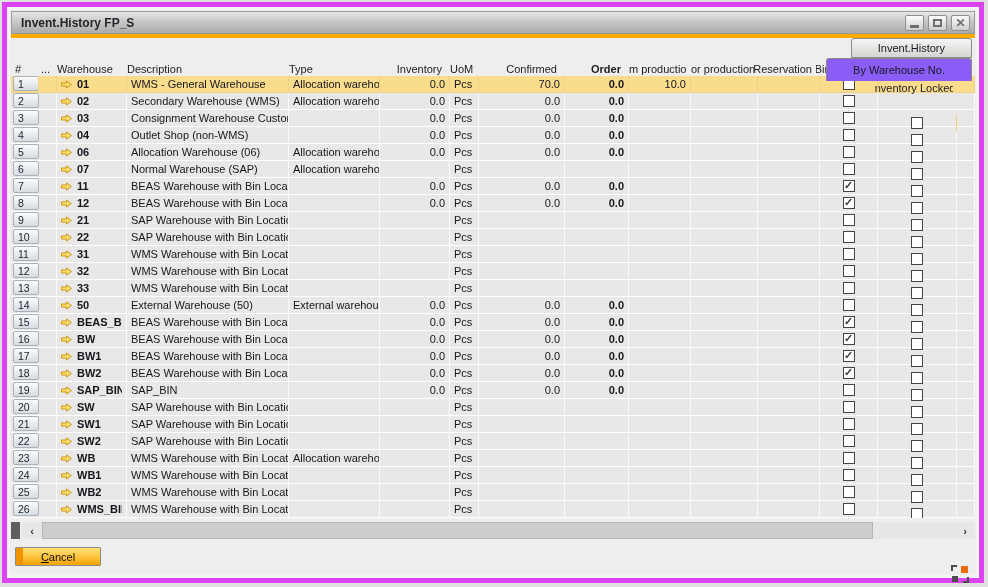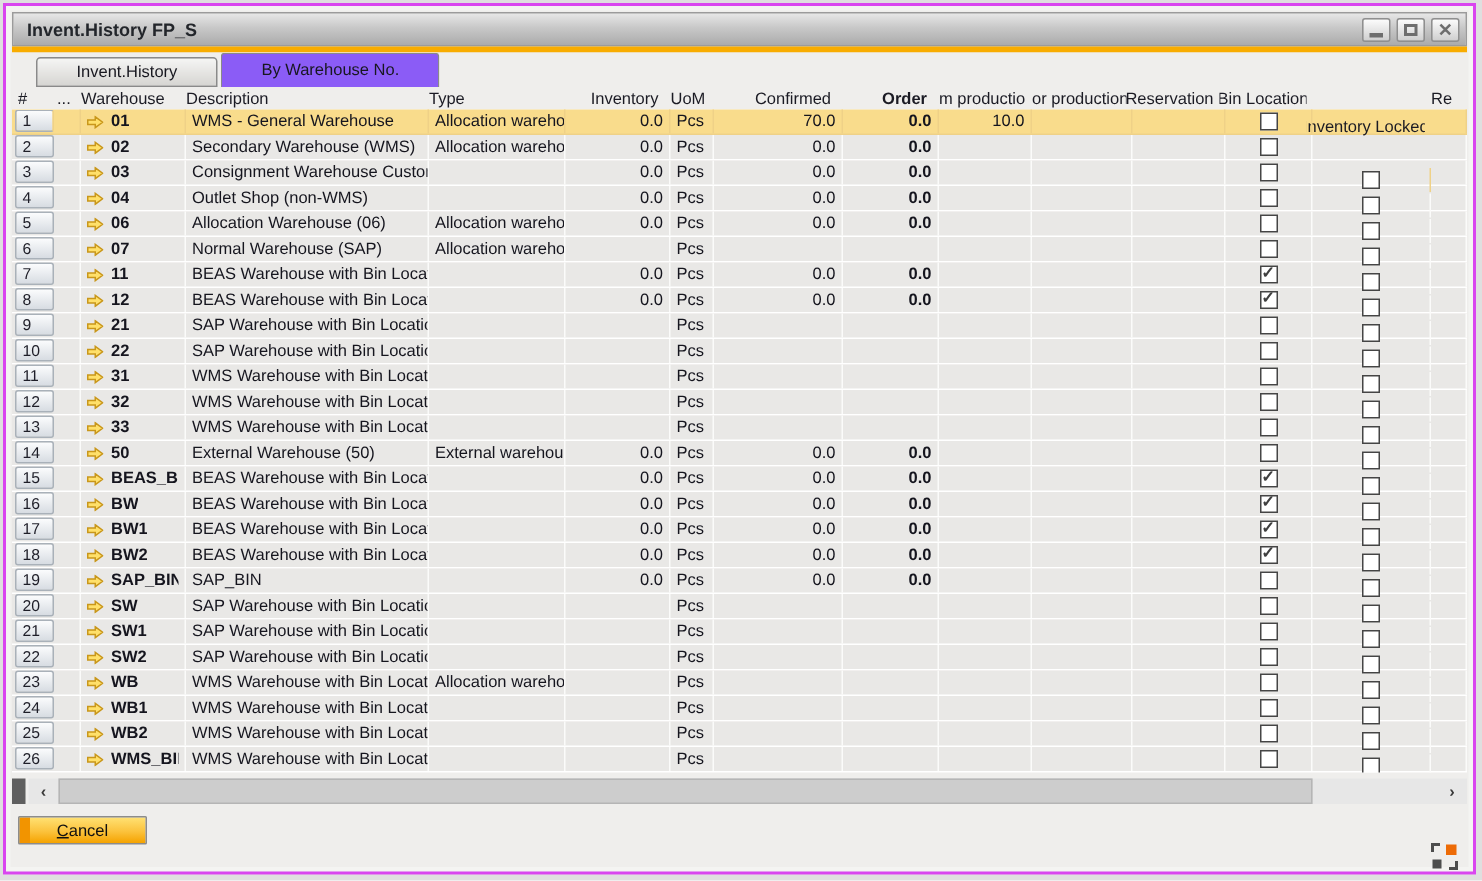--- a/index.html
+++ b/index.html
@@ -8,21 +8,21 @@
     background:#DFDFDF;
     font-family:"Liberation Sans", sans-serif;
     color:#16161E;
     -webkit-font-smoothing:antialiased;
     overflow:hidden;
     position:relative;
   }
   .window{
     position:absolute;left:2px;top:2px;width:982px;height:581px;
     background:#EFEEEC;
-    border:2px solid #d946ef;
+    border:5px solid #d946ef;
     box-shadow:inset 0 0 0 3px #F4F4F2;
     box-sizing:border-box;
     padding:4px;
   }
   
   .titlebar{
     height:23px;
     background:linear-gradient(180deg,#E7E7E7 0%,#C8C8C8 45%,#ABABAB 100%);
     border:1px solid #9B9B9B;
     box-sizing:border-box;
@@ -48,20 +48,21 @@
   .glyph-close::before{content:"\2715";}
   
   .accent{height:4px;background:var(--accent-gold,#F8AC00);}
   
   .tabbar{
     height:23px;
     display:flex;align-items:flex-end;
     padding-left:16px;
     background:#EFEEEC;
     position:relative;
+    flex-direction:column;
   }
   .tab{
     height:18px;line-height:18px;
     padding:0 26px;
     font-size:11px;color:#17171F;
     background:linear-gradient(180deg,#F5F5F4,#D6D5D2);
     border:1px solid #8A8A8A;
     border-radius:3px 3px 0 0;
     margin-right:3px;
     white-space:nowrap;

